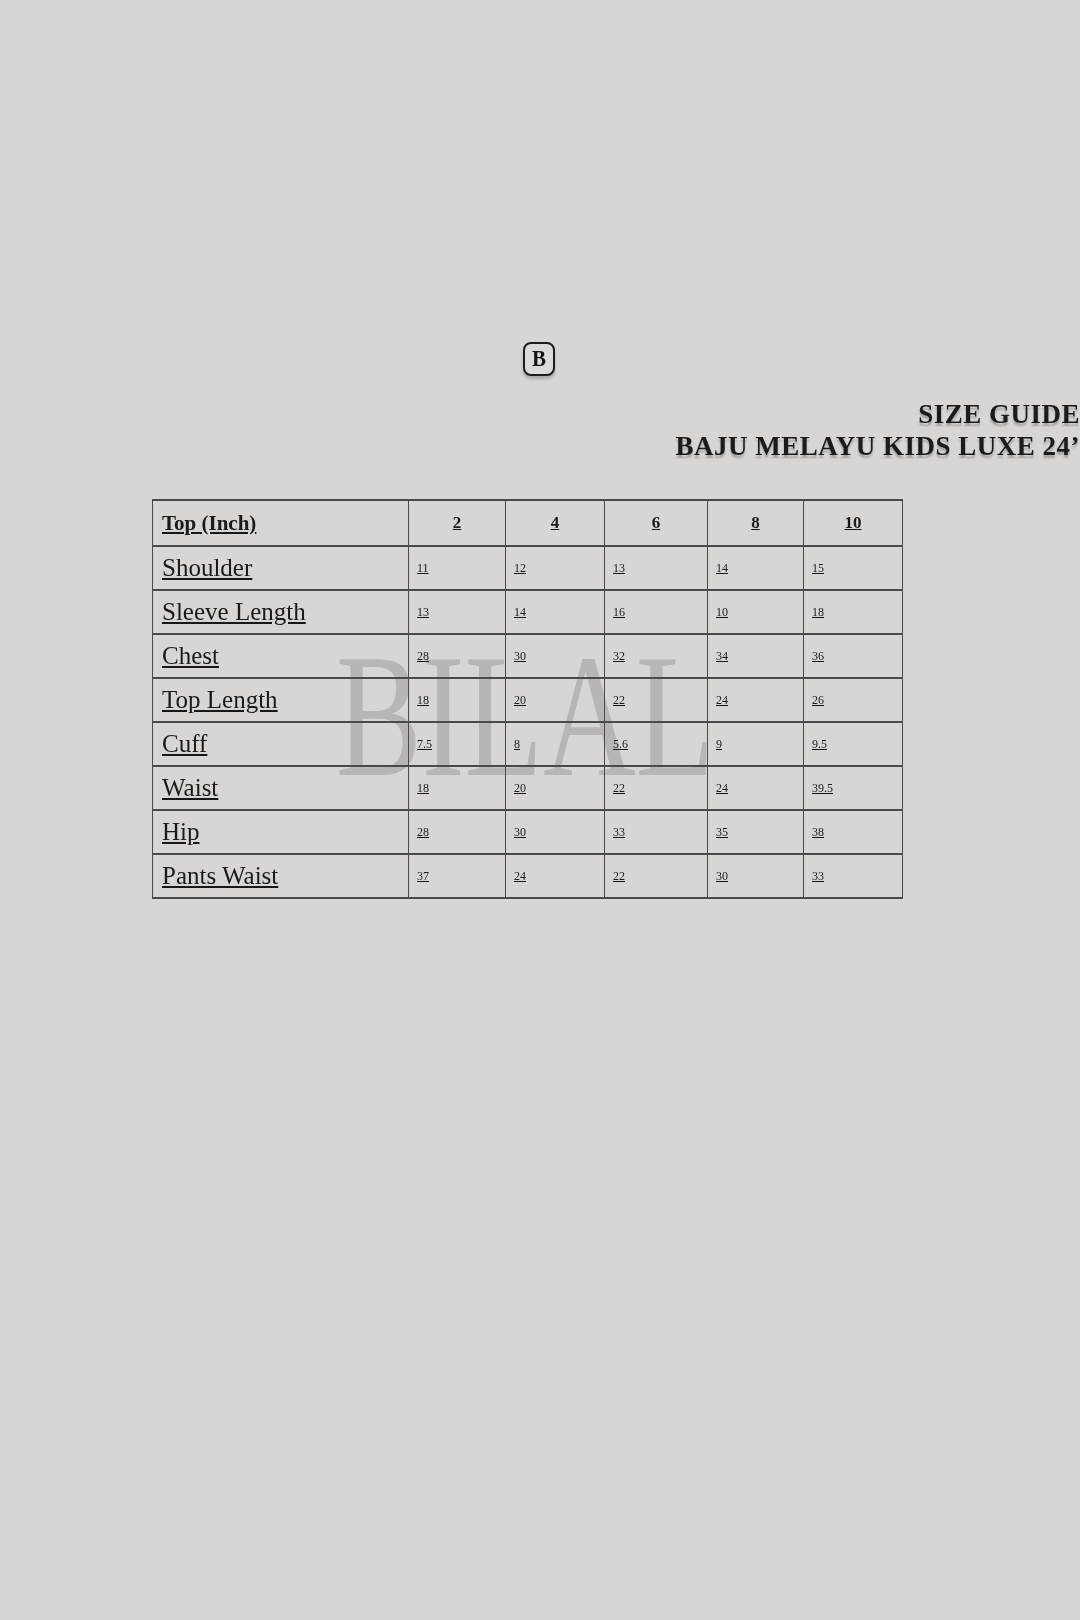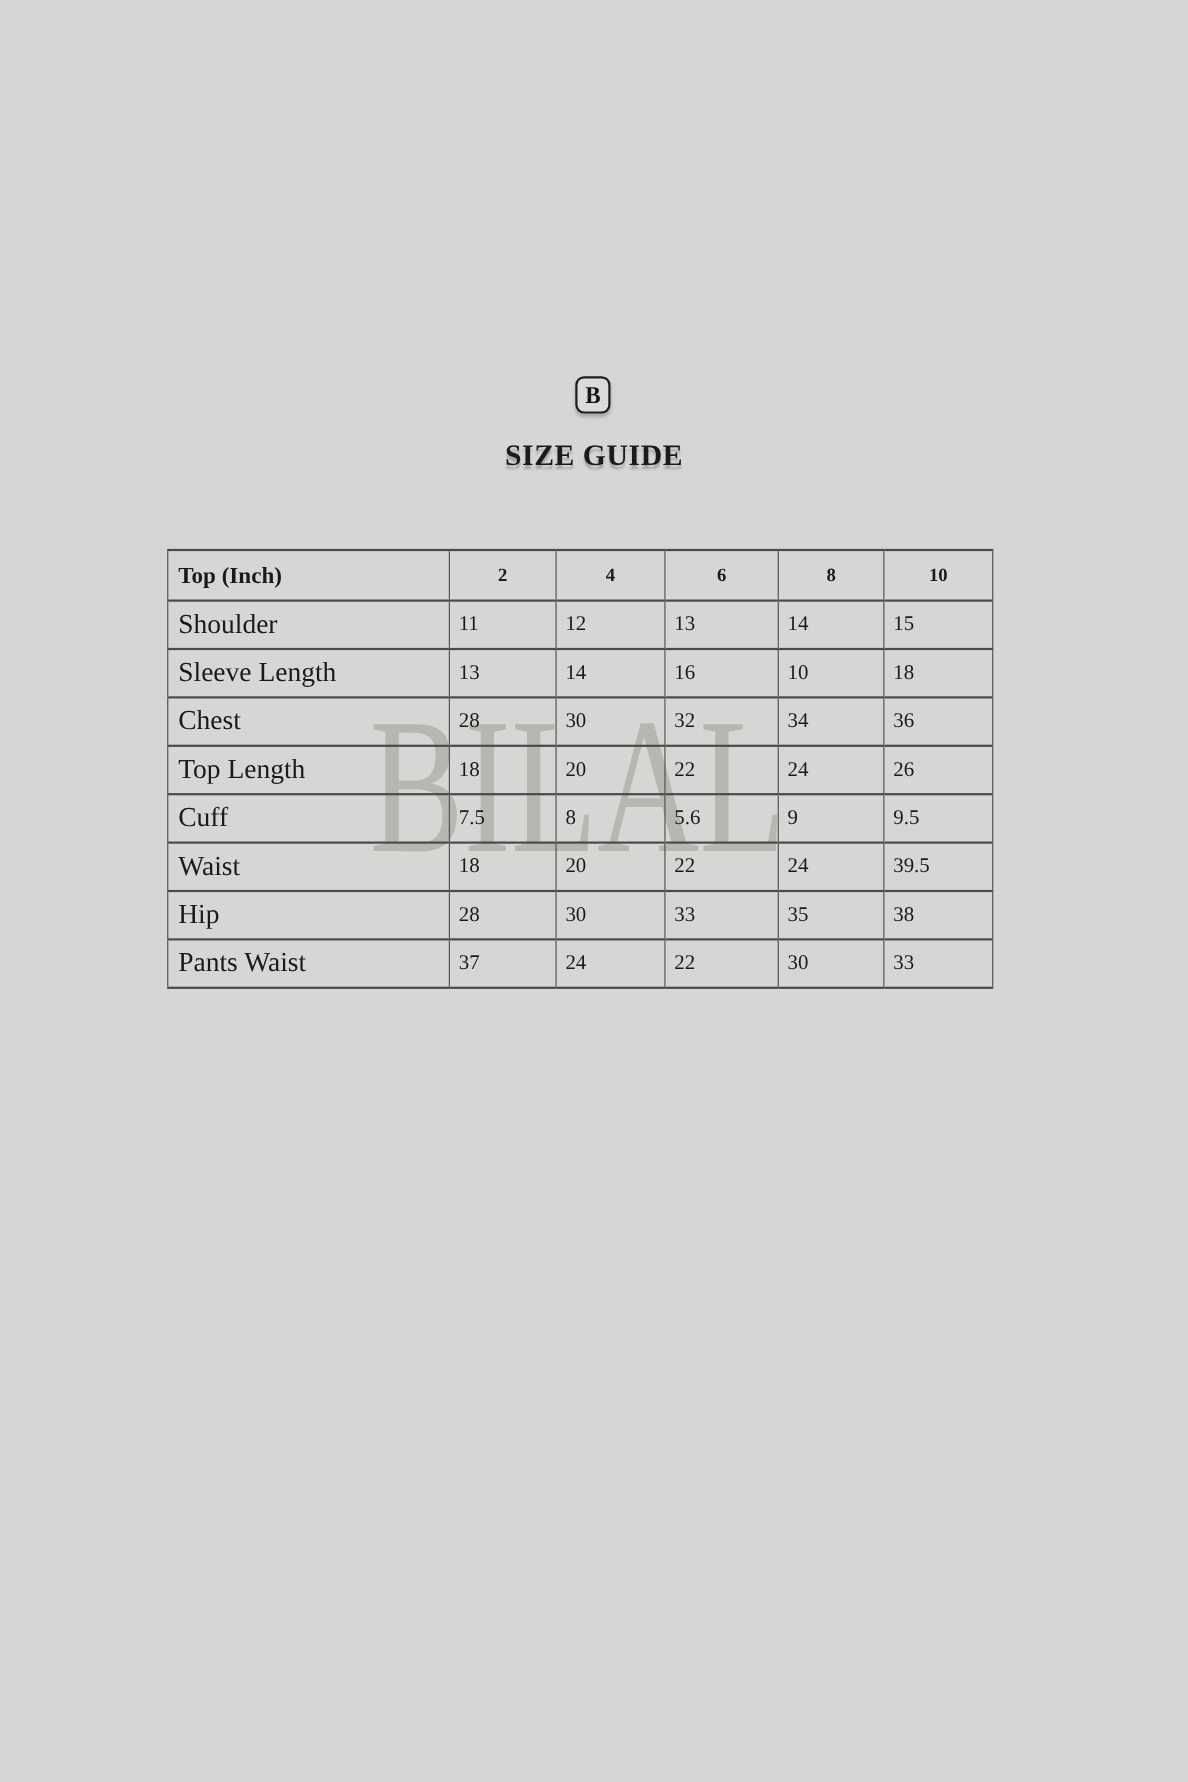--- a/index.html
+++ b/index.html
@@ -33,21 +33,21 @@
     line-height: 1;
     color: #141414;
     transform: scaleY(1.05);
   }
 
   
   .title-block {
     position: absolute;
     left: 0; top: 398px;
     width: 1080px;
-    text-align: center;
+    text-align: right;
   }
   .title-block h1, .title-block h2 {
     margin: 0;
     font-size: 27px;
     line-height: 32px;
     font-weight: 700;
     letter-spacing: 0.5px;
     color: #1b1b1b;
     text-shadow: 0 3px 2px rgba(70,70,70,0.35);
   }
@@ -69,30 +69,31 @@
 
   
   table.size-table {
     position: absolute;
     left: 152px; top: 499px;
     width: 750px;
     border-collapse: collapse;
     table-layout: fixed;
     z-index: 1;
     background: transparent;
+    text-decoration: underline;
   }
   .size-table td, .size-table th {
     border: 2px solid #4a4a4a;
     border-left-width: 1.5px;
     border-right-width: 1.5px;
     padding: 0 0 0 8px;
     vertical-align: middle;
     text-align: left;
     font-weight: 400;
-    font-size: 19px;
+    font-size: 12px;
     color: #1a1a1a;
     height: 42px;
     overflow: hidden;
     white-space: nowrap;
   }
   .size-table tr.header-row th { height: 44px; }
   .size-table .label-cell { font-size: 25px; padding-left: 9px; }
   .size-table .section-label {
     font-weight: 700;
     font-size: 21px;
@@ -109,20 +110,21 @@
 <body>
 
 <div class="page">
 
   <div class="logo-box">
     <span class="logo-letter">B</span>
   </div>
 
   <div class="title-block">
     <h1>SIZE GUIDE</h1>
+    <h2>BAJU MELAYU KIDS LUXE 24’</h2>
   </div>
 
   <div class="watermark">BILAL</div>
 
   <table class="size-table">
     <colgroup>
       <col style="width:256px">
       <col style="width:97px">
       <col style="width:99px">
       <col style="width:103px">

